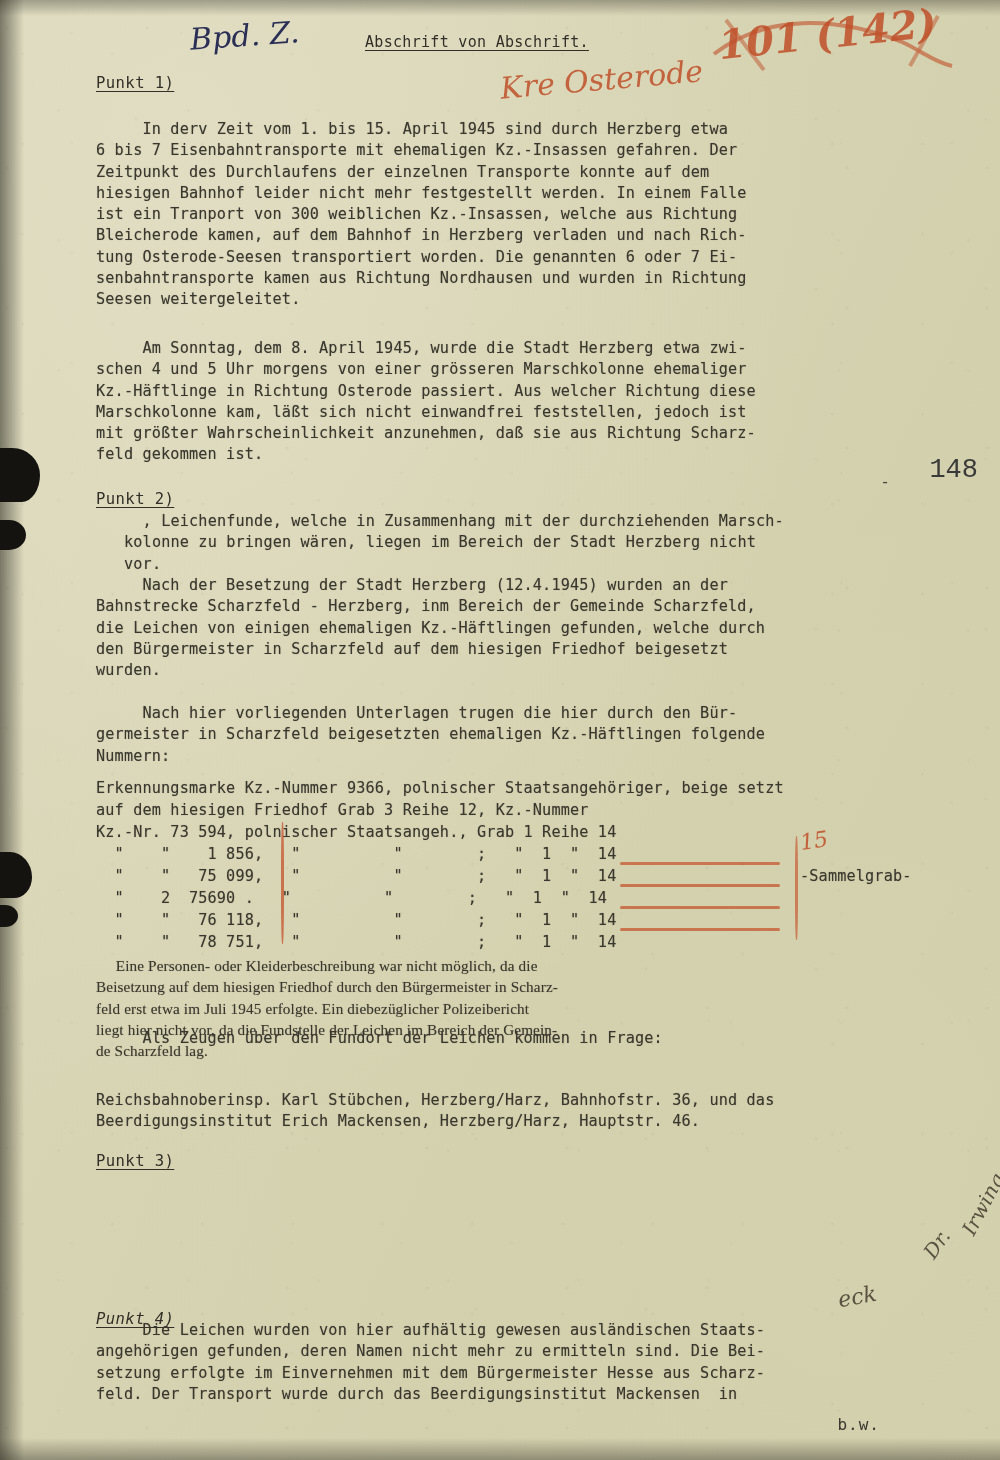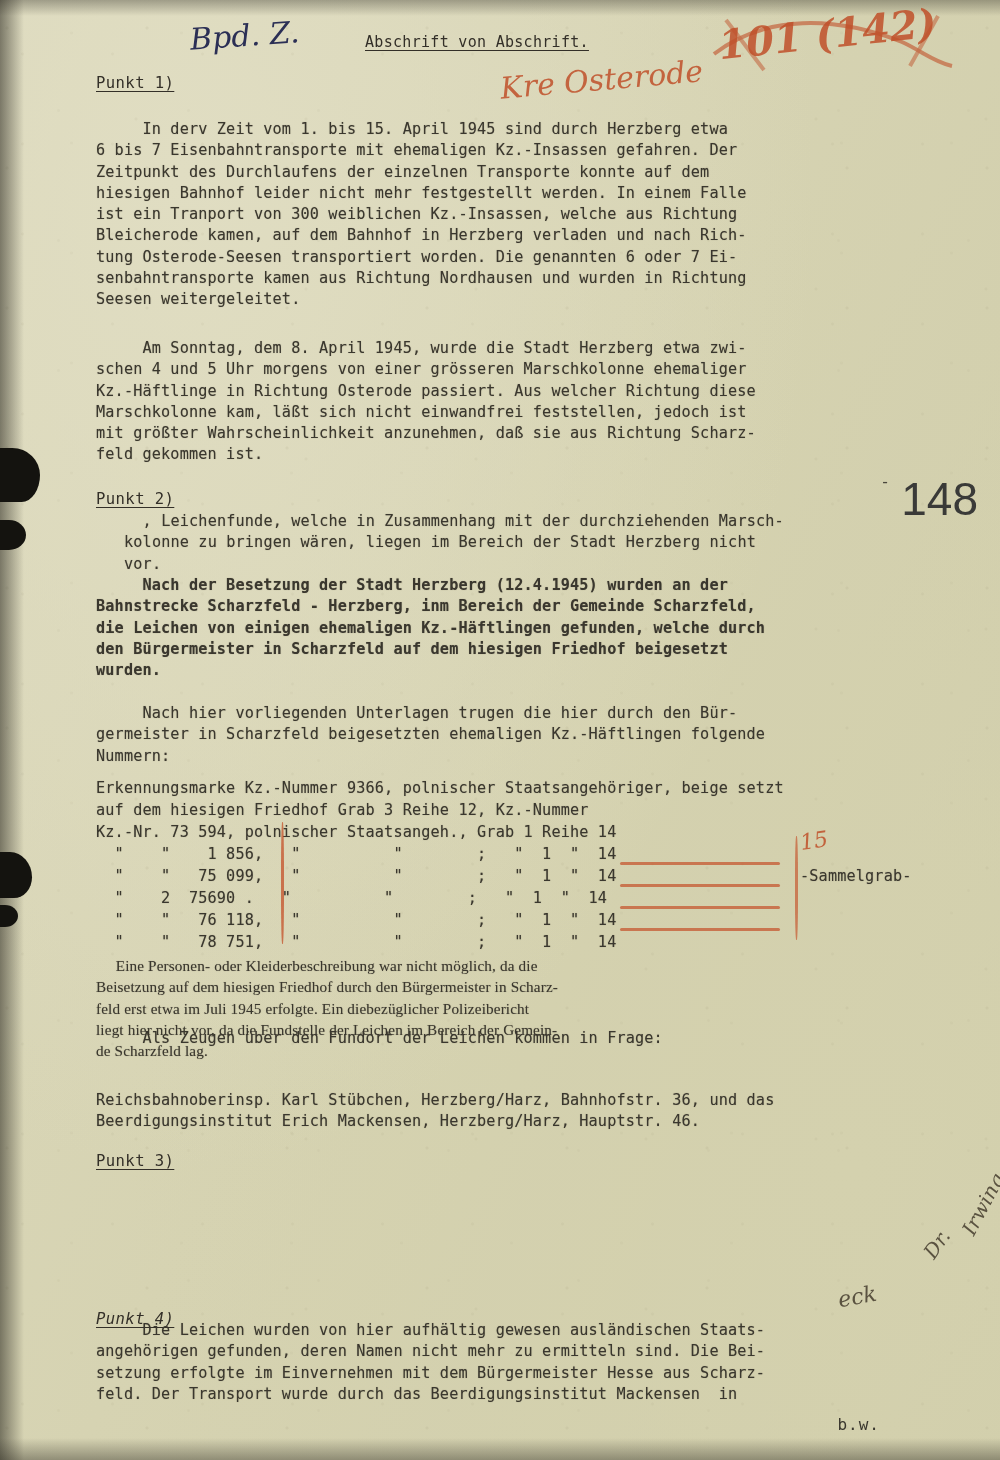--- a/index.html
+++ b/index.html
@@ -108,23 +108,23 @@
     position: absolute;
     font-family: "DejaVu Serif", "Liberation Serif", serif;
     font-style: italic;
     color: #c0502a;
     white-space: pre;
     opacity: .85;
   }
   .stamp-num {
     position: absolute;
     right: 22px;
-    top: 472px;
-    font-family: Liberation Sans, sans-serif;
-    font-size: 46px;
+    top: 455px;
+    font-family: Liberation Mono, monospace;
+    font-size: 27px;
     color: #3a3a38;
   }
   .dash-148 {
     position: absolute;
     right: 110px;
     top: 472px;
     font-size: 16px;
     color: #4a463c;
   }
   
@@ -213,21 +213,21 @@
 
   <div class="heading" style="left:96px; top:490px;">Punkt 2)</div>
 
   <div class="dash-148">-</div>
   <div class="stamp-num">148</div>
 
   <div class="body-col" style="top:511px;margin-left:28px;">  , Leichenfunde, welche in Zusammenhang mit der durchziehenden Marsch-
 kolonne zu bringen wären, liegen im Bereich der Stadt Herzberg nicht
 vor.</div>
 
-  <div class="body-col" style="top:575px;font-weight:bold;">     Nach der Besetzung der Stadt Herzberg (12.4.1945) wurden an der
+  <div class="body-col" style="top:575px;">     Nach der Besetzung der Stadt Herzberg (12.4.1945) wurden an der
 Bahnstrecke Scharzfeld - Herzberg, inm Bereich der Gemeinde Scharzfeld,
 die Leichen von einigen ehemaligen Kz.-Häftlingen gefunden, welche durch
 den Bürgermeister in Scharzfeld auf dem hiesigen Friedhof beigesetzt
 wurden.</div>
 
   <div class="body-col" style="top:703px;">     Nach hier vorliegenden Unterlagen trugen die hier durch den Bür-
 germeister in Scharzfeld beigesetzten ehemaligen Kz.-Häftlingen folgende
 Nummern:</div>
 
   <div class="table-block" style="top:778px;">Erkennungsmarke Kz.-Nummer 9366, polnischer Staatsangehöriger, beige setzt

